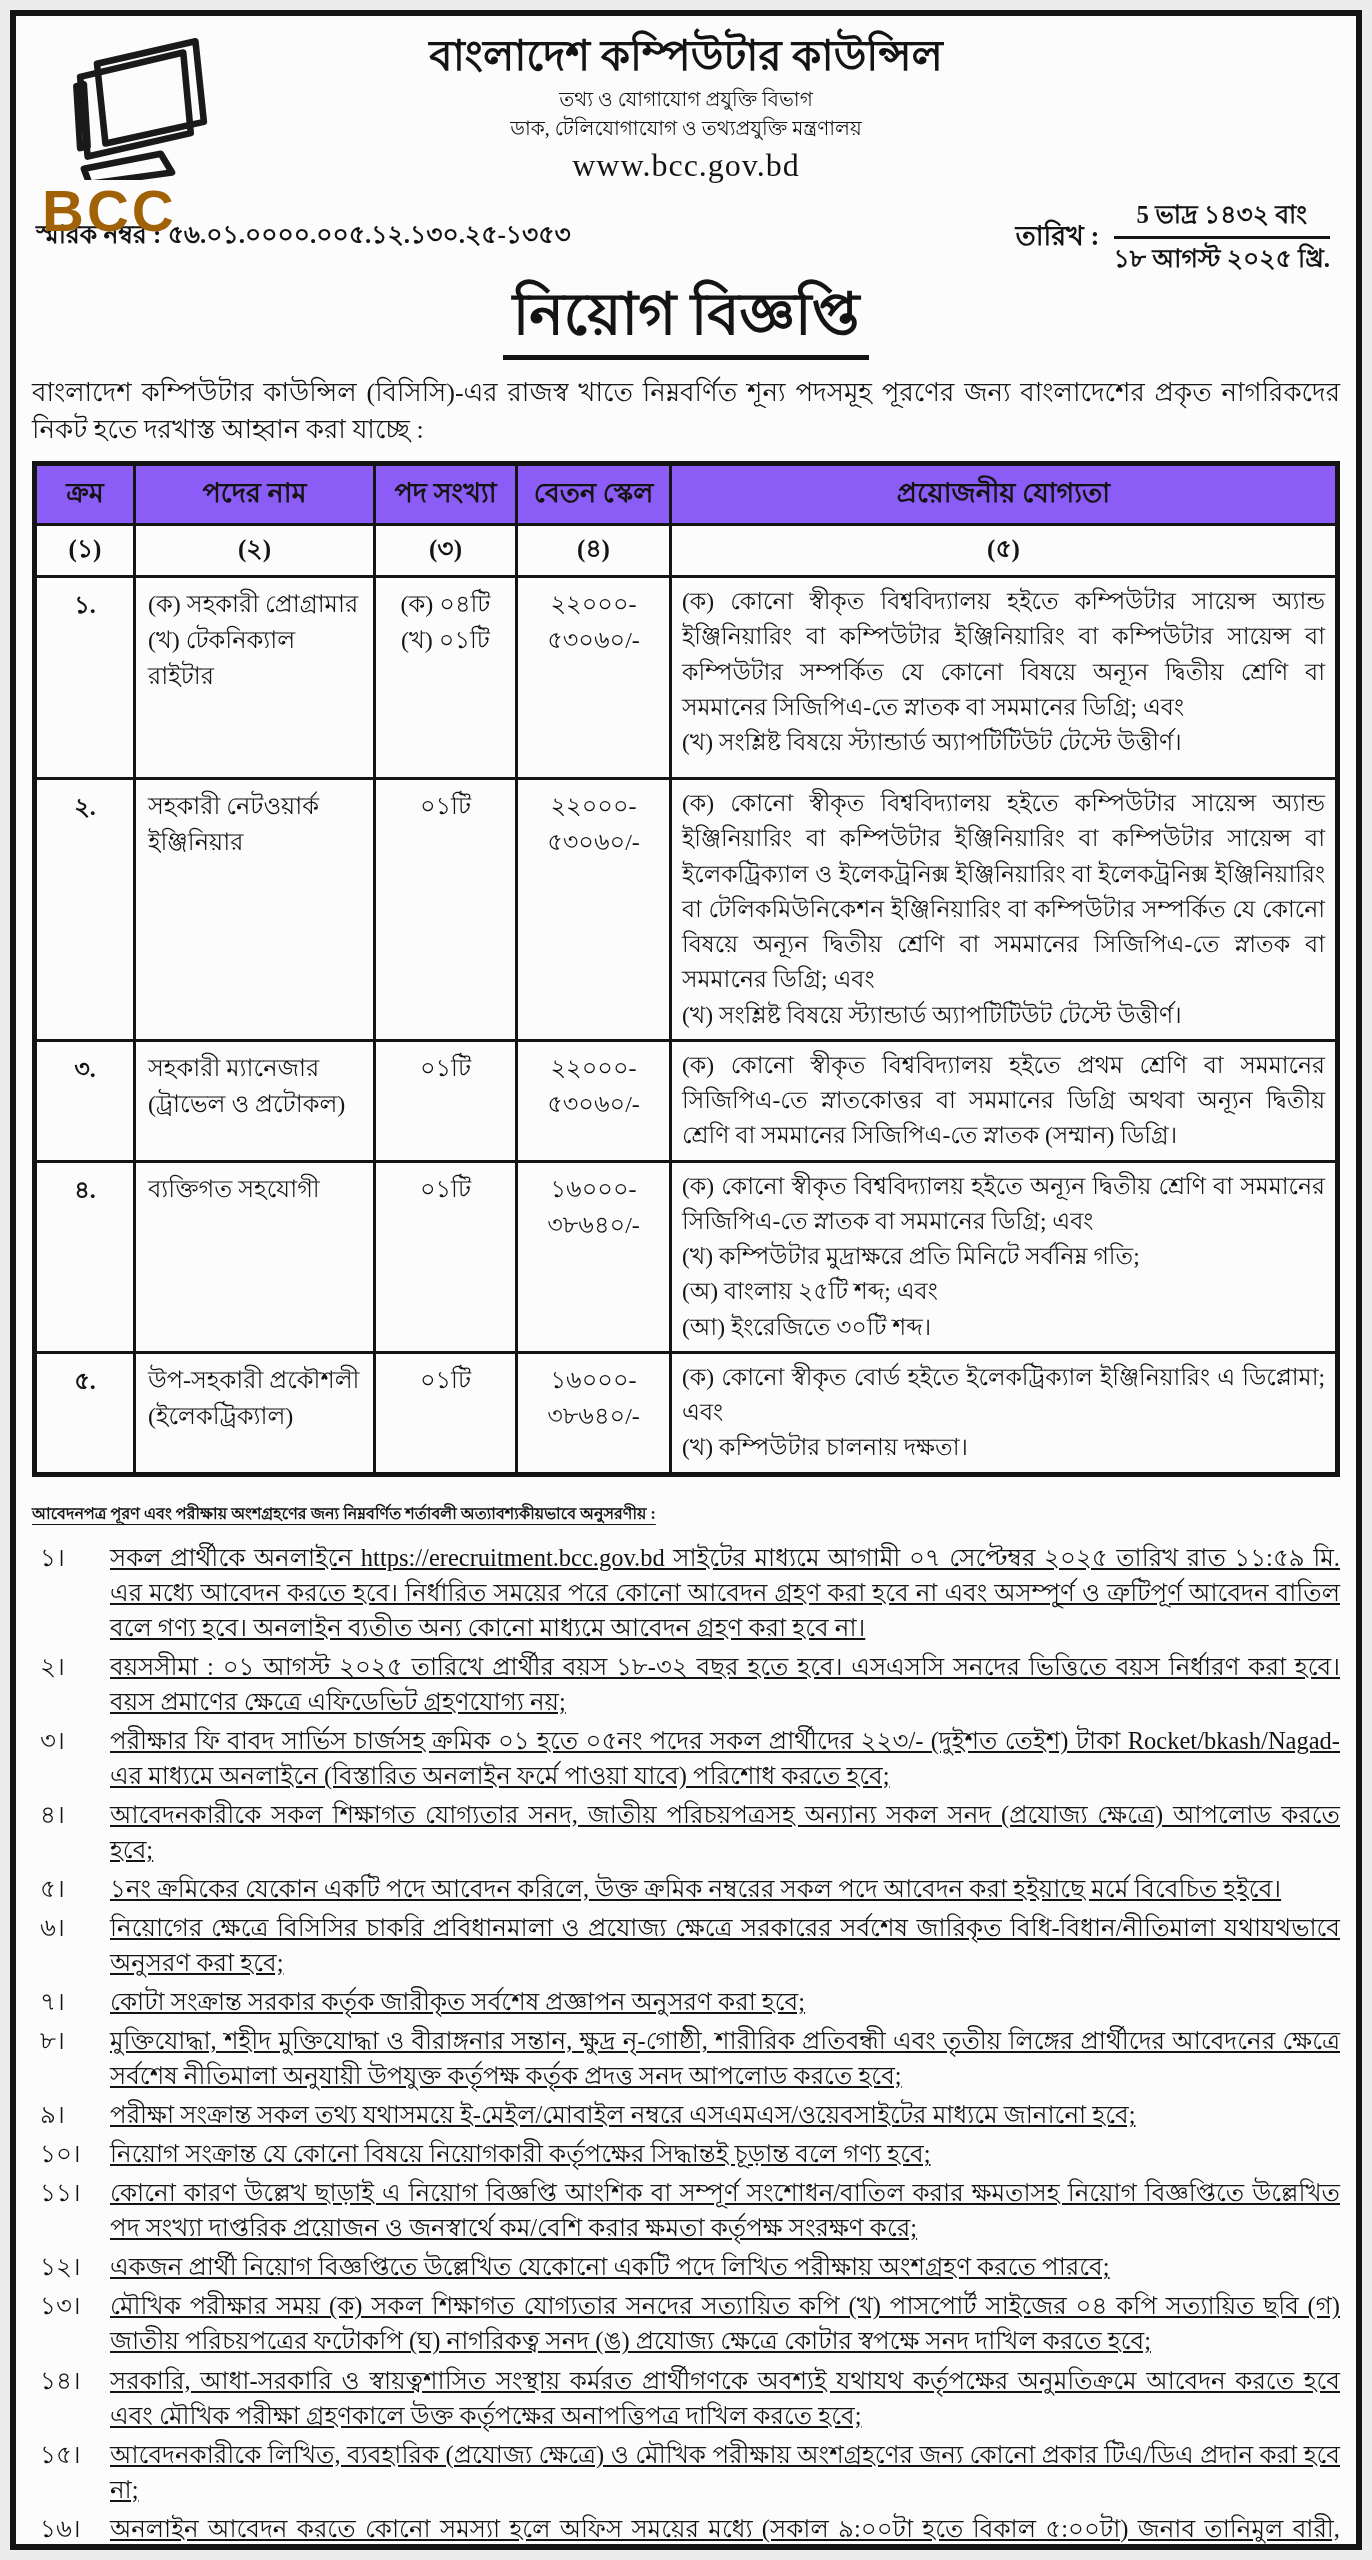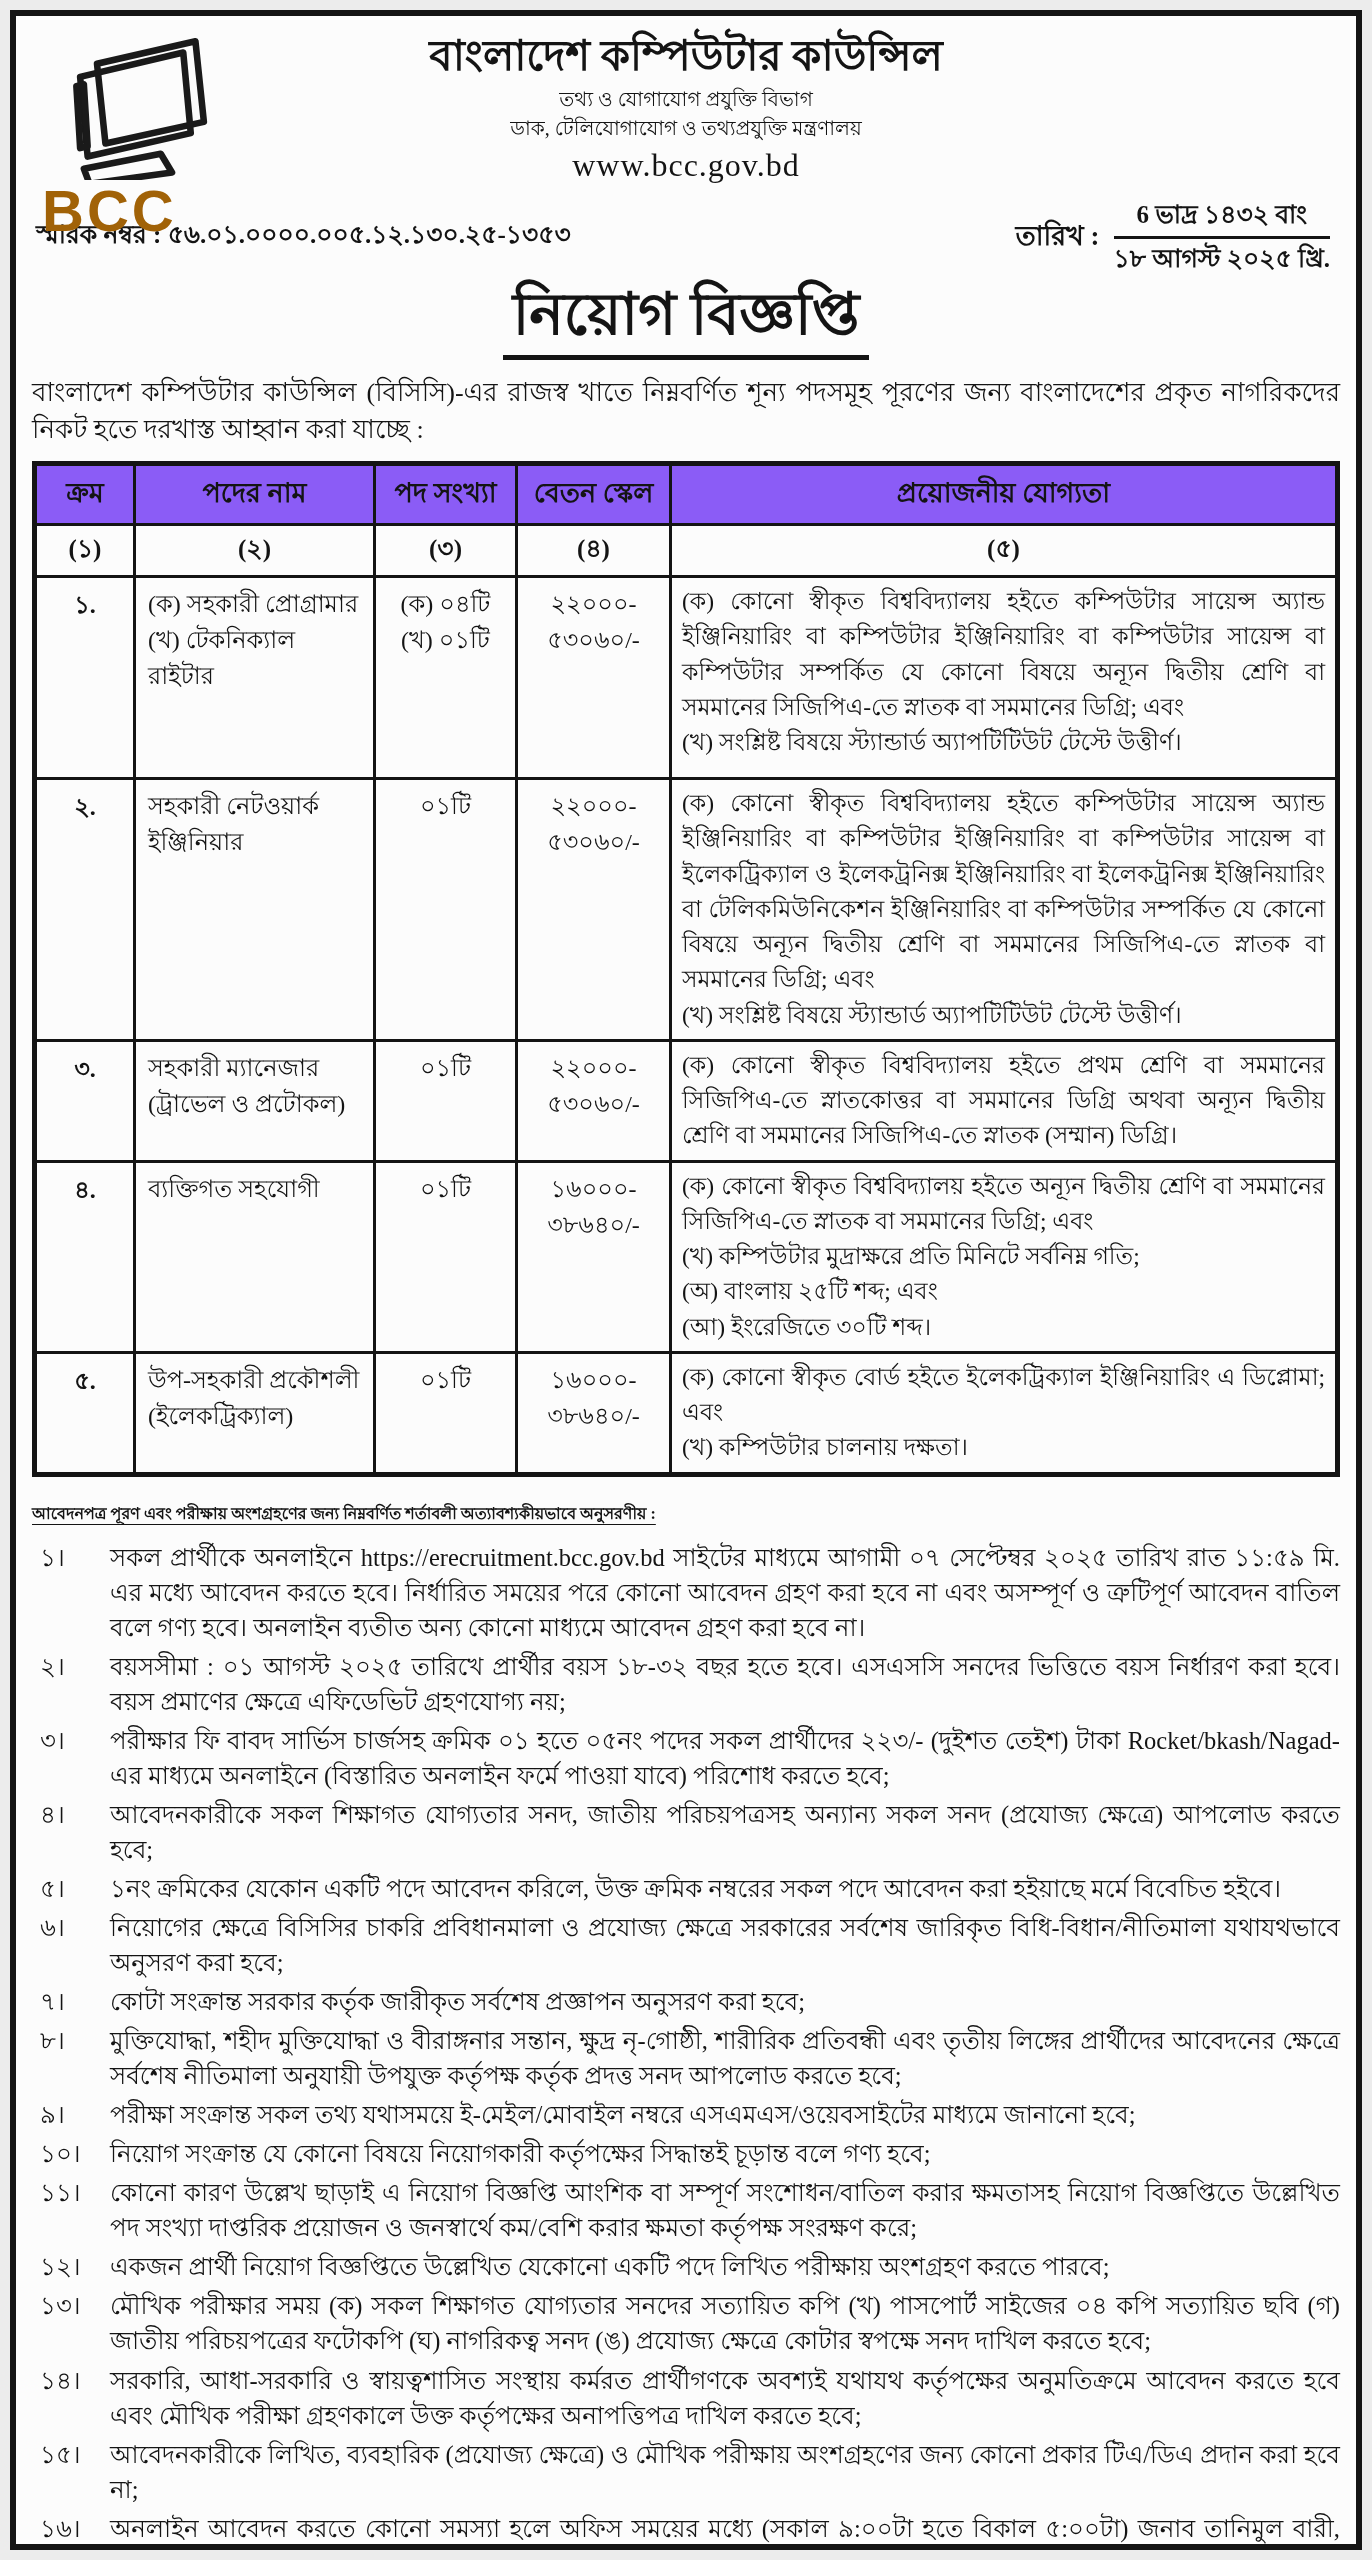--- a/index.html
+++ b/index.html
@@ -59,21 +59,21 @@
   td.qual .qline { text-align:justify; }
   .r1 { height:202px; } .r2 { height:232px; } .r3 { height:108px; }
   .r4 { height:180px; } .r5 { height:122px; }
 
   
   .cond-heading { font-size:16px; font-weight:bold; text-decoration:underline;
     text-underline-offset:5px; margin-top:24px; }
   .cond-list { margin-top:12px; }
   .cond-item { display:flex; margin-bottom:4px; }
   .cond-num { flex:0 0 78px; font-size:24.5px; line-height:1.43; padding-left:8px; }
-  .cond-text { flex:1; font-size:24.5px; line-height:1.43; text-align:justify; }
+  .cond-text { flex:1; font-size:24.5px; line-height:1.43; text-align:justify;text-decoration:underline; }
 </style>
 </head>
 <body>
 
 <div class="page">
   <div class="frame">
 
     <div class="header">
       <div class="logo">
         <span>
@@ -90,21 +90,21 @@
         <div class="org-name">বাংলাদেশ কম্পিউটার কাউন্সিল</div>
         <div class="org-line">তথ্য ও যোগাযোগ প্রযুক্তি বিভাগ</div>
         <div class="org-line">ডাক, টেলিযোগাযোগ ও তথ্যপ্রযুক্তি মন্ত্রণালয়</div>
         <div class="org-site">www.bcc.gov.bd</div>
       </div>
       <div class="memo-row">
         <div class="memo-no">স্মারক নম্বর : ৫৬.০১.০০০০.০০৫.১২.১৩০.২৫-১৩৫৩</div>
         <div class="date-block">
           <div class="date-label">তারিখ :</div>
           <div class="date-stack">
-            <div class="date-top">6 ভাদ্র ১৪৩২ বাং</div>
+            <div class="date-top">5 ভাদ্র ১৪৩২ বাং</div>
             <div class="date-bottom">১৮ আগস্ট ২০২৫ খ্রি.</div>
           </div>
         </div>
       </div>
     </div>
 
     <div class="title-wrap">
       <div class="notice-title">নিয়োগ বিজ্ঞপ্তি</div>
     </div>
 

